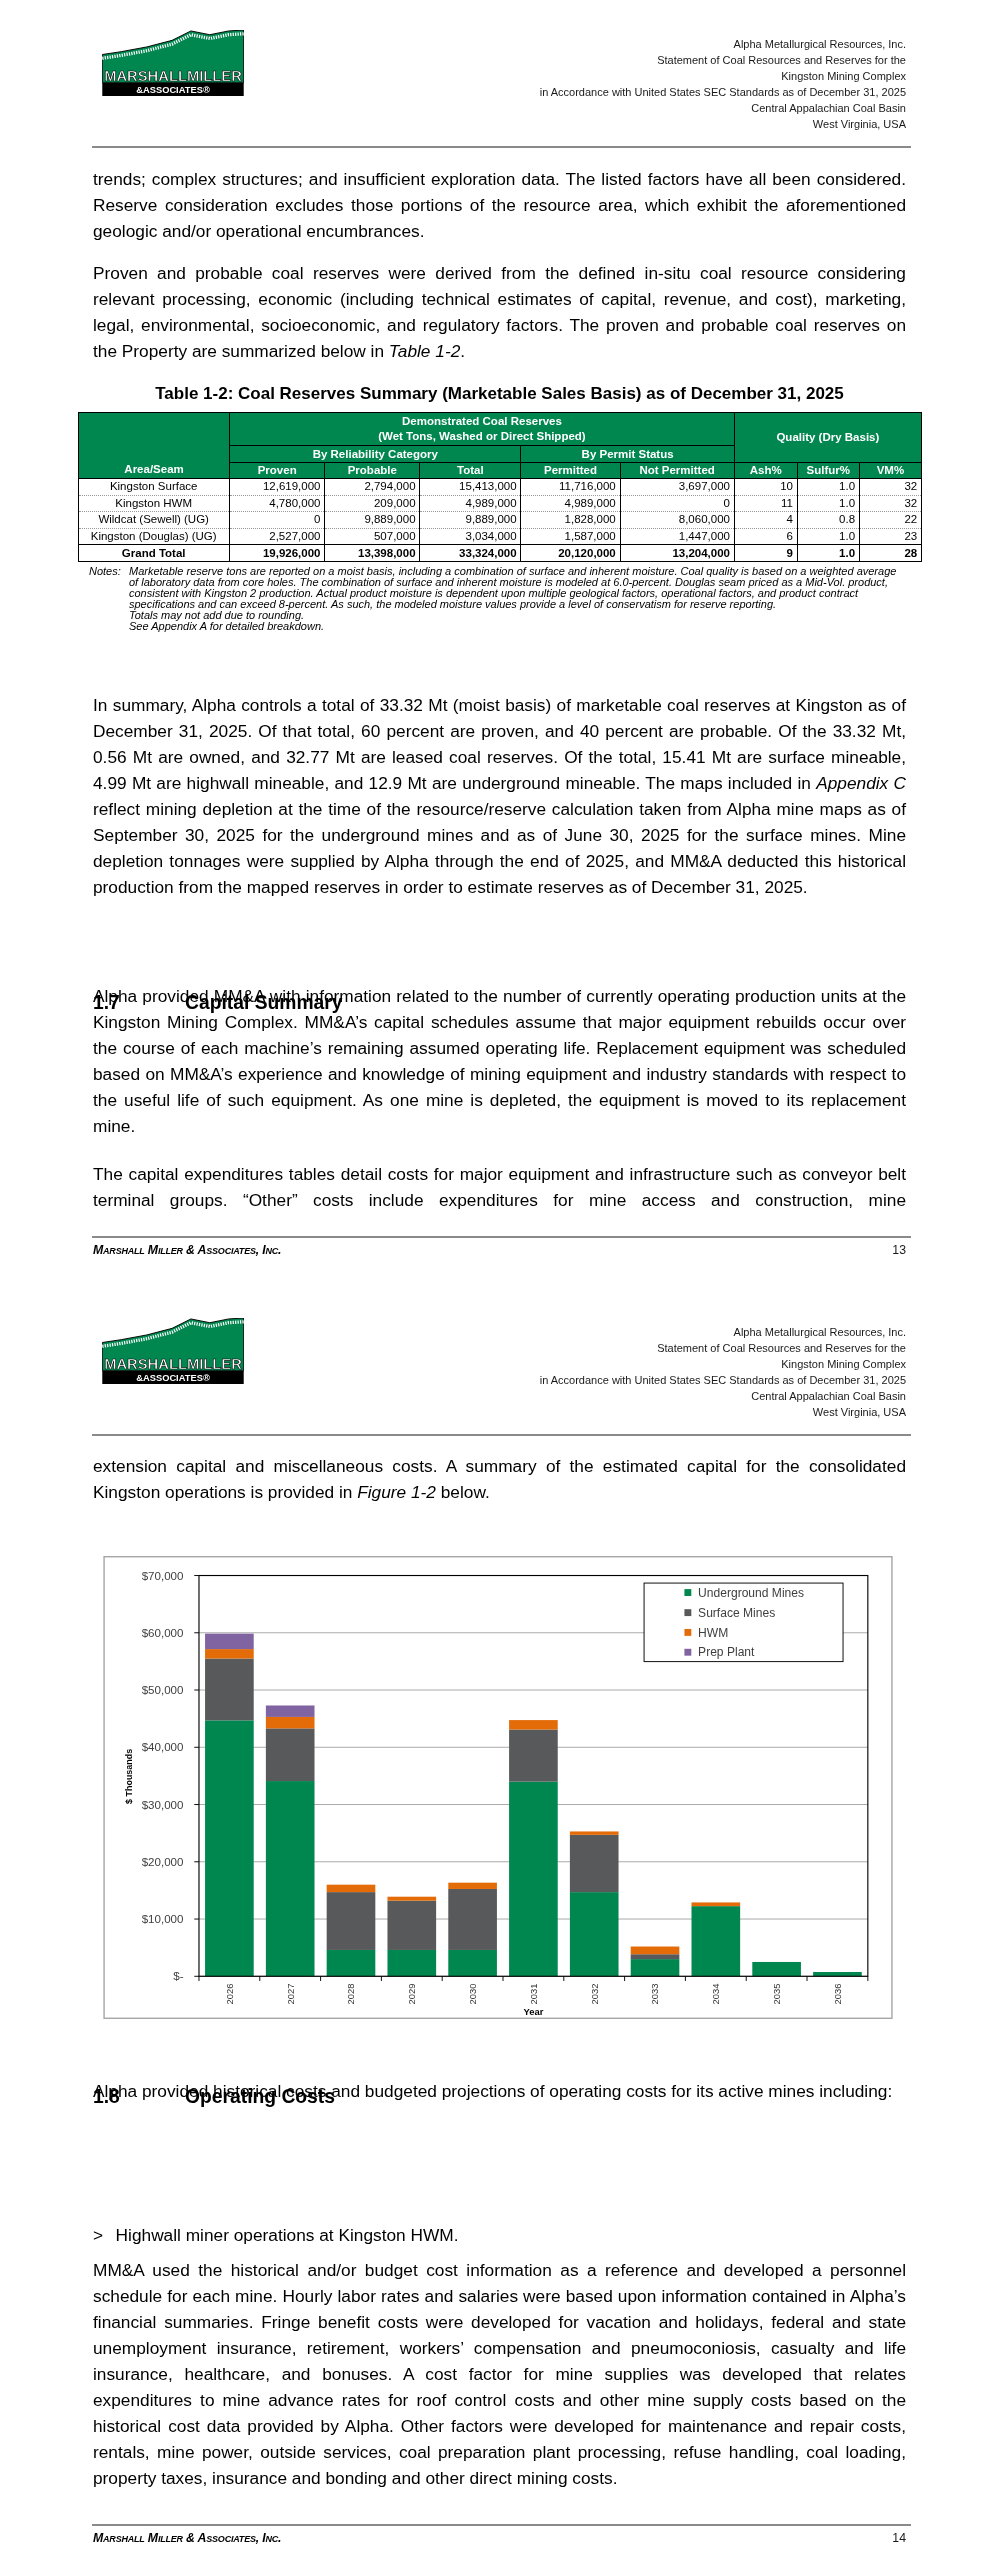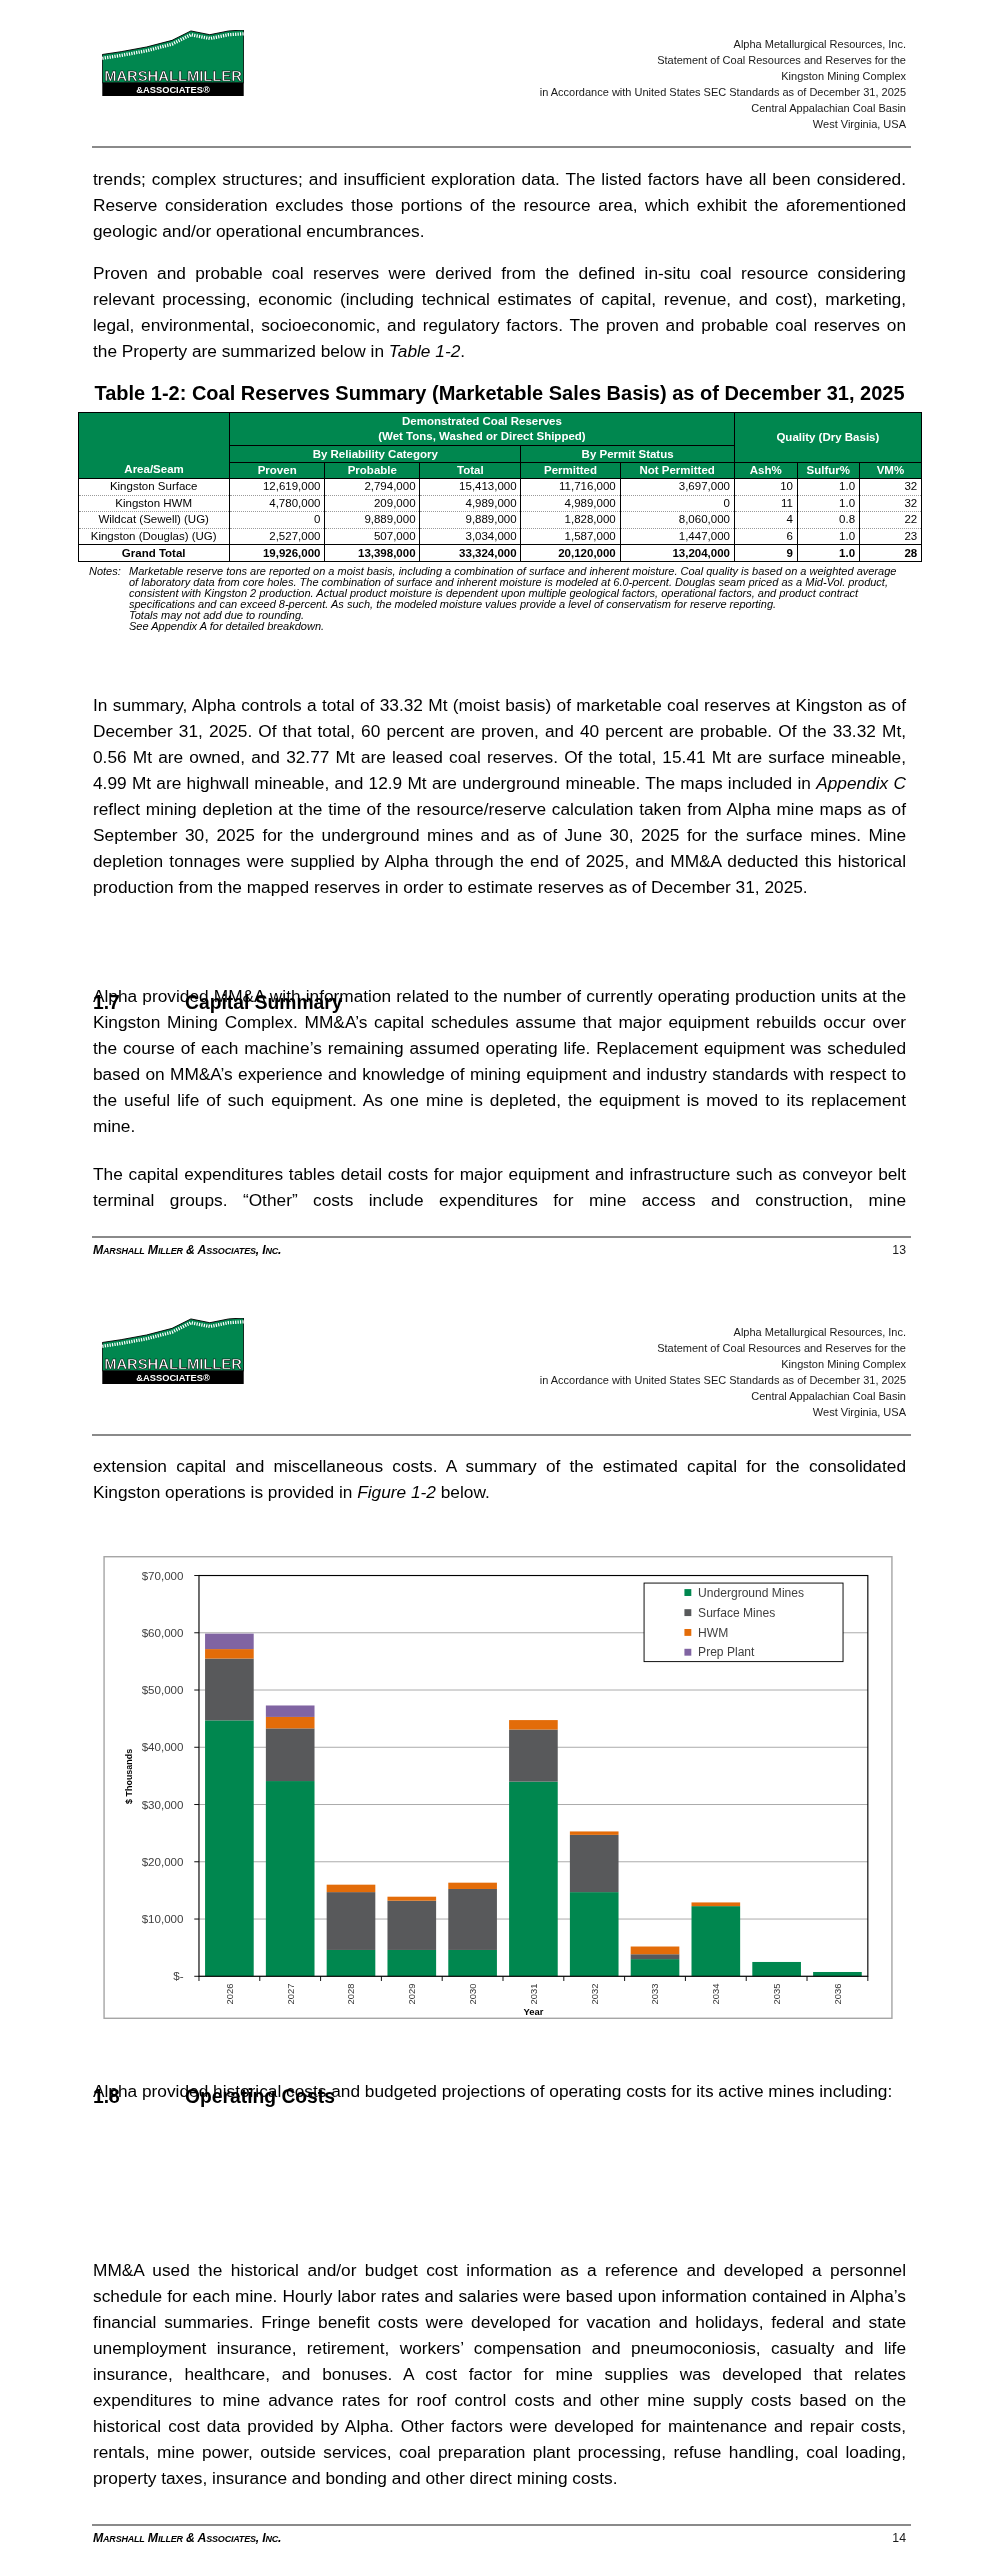--- a/index.html
+++ b/index.html
@@ -24,21 +24,21 @@
     position: absolute; left: 93px; width: 813px; margin: 0;
     font-size: 17.3px; line-height: 26px; text-align: justify;
   }
   .justify-last { text-align-last: justify; }
   .heading {
     position: absolute; left: 93px; font-size: 19.3px; line-height: 26.4px; font-weight: bold; margin-top: 42px;
   }
   .heading .num { display: inline-block; width: 92px; }
   .caption {
     position: absolute; left: 93px; width: 813px; text-align: center;
-    font-size: 20px; line-height: 19px; font-weight: bold;
+    font-size: 17px; line-height: 19px; font-weight: bold;
   }
   .bullet {
     position: absolute; left: 93px; width: 813px;
     font-size: 17.3px; line-height: 26px;
   }
   .bullet .mark { display: inline-block; width: 22.6px; }
 
   
   .rtable {
     position: absolute; left: 78px; top: 412px; width: 844px;
@@ -347,20 +347,21 @@
           <rect x="616.2" y="98.4" width="7.3" height="7.3" fill="#8064A2"></rect>
           <text x="630.7" y="106.4" class="lgt">Prep Plant</text>
         </g>
       </g>
     </svg>
 
   <div class="heading" style="top:2042px"><span class="num">1.8</span><span>Operating Costs</span></div>
 
   <p class="para" style="top:2078px">Alpha provided historical costs and budgeted projections of operating costs for its active mines including:</p>
 
+  <div class="bullet" style="top:2222px"><span class="mark">&gt;</span><span>Highwall miner operations at Kingston HWM.</span></div>
 
   <p class="para" style="top:2257px">MM&amp;A used the historical and/or budget cost information as a reference and developed a personnel schedule for each mine.  Hourly labor rates and salaries were based upon information contained in Alpha’s financial summaries.  Fringe benefit costs were developed for vacation and holidays, federal and state unemployment insurance, retirement, workers’ compensation and pneumoconiosis, casualty and life insurance, healthcare, and bonuses.  A cost factor for mine supplies was developed that relates expenditures to mine advance rates for roof control costs and other mine supply costs based on the historical cost data provided by Alpha.  Other factors were developed for maintenance and repair costs, rentals, mine power, outside services, coal preparation plant processing, refuse handling, coal loading, property taxes, insurance and bonding and other direct mining costs.</p>
 
   <div class="rule" style="top:2524px"></div>
   <div class="ftr-company" style="top:2531px">Marshall Miller &amp; Associates, Inc.</div>
   <div class="ftr-page" style="top:2531px">14</div>
 
 </div>
 
 

